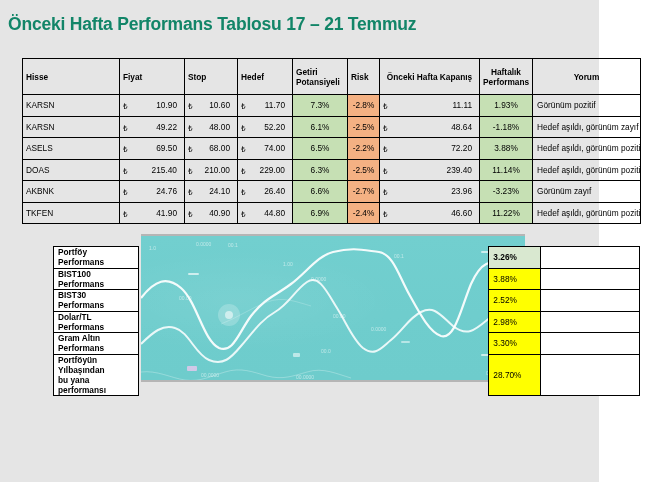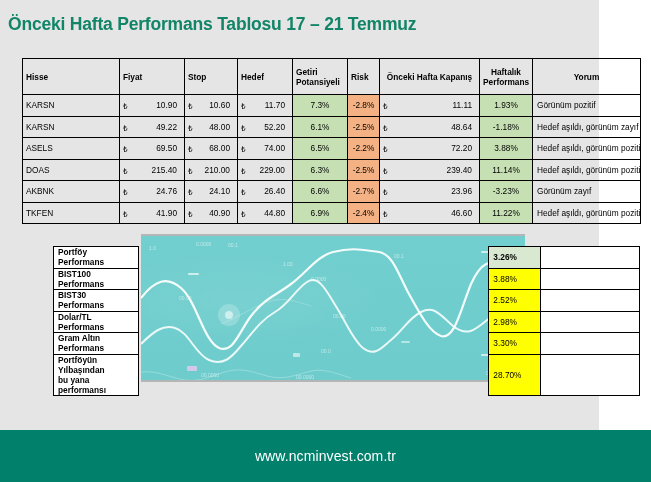--- a/index.html
+++ b/index.html
@@ -375,17 +375,14 @@
               <div>bu yana performansı</div>
             </td>
             <td class="bt-spacer bt-tall"></td>
             <td class="bt-val bt-tall">28.70%</td>
             <td class="bt-blank bt-tall"></td>
           </tr>
         </tbody>
     </table>
   </div>
 
-  <div id="footer">
-    <span id="footer-url">www.ncminvest.com.tr</span>
-  </div>
 
 </div>
 
 </body></html>

